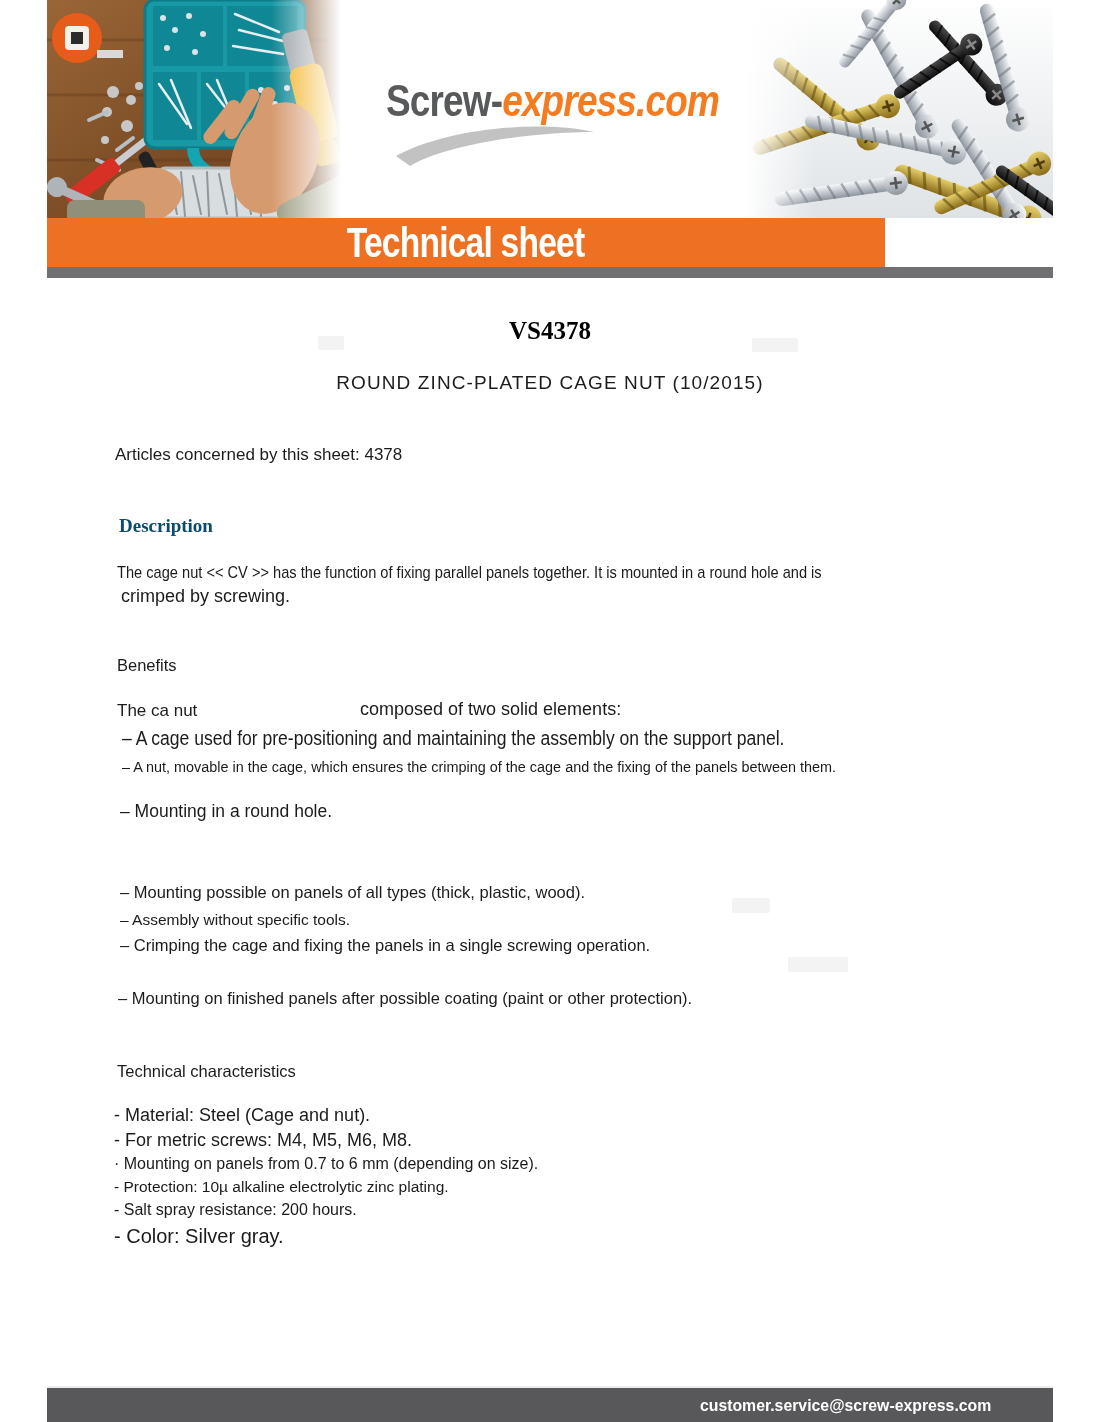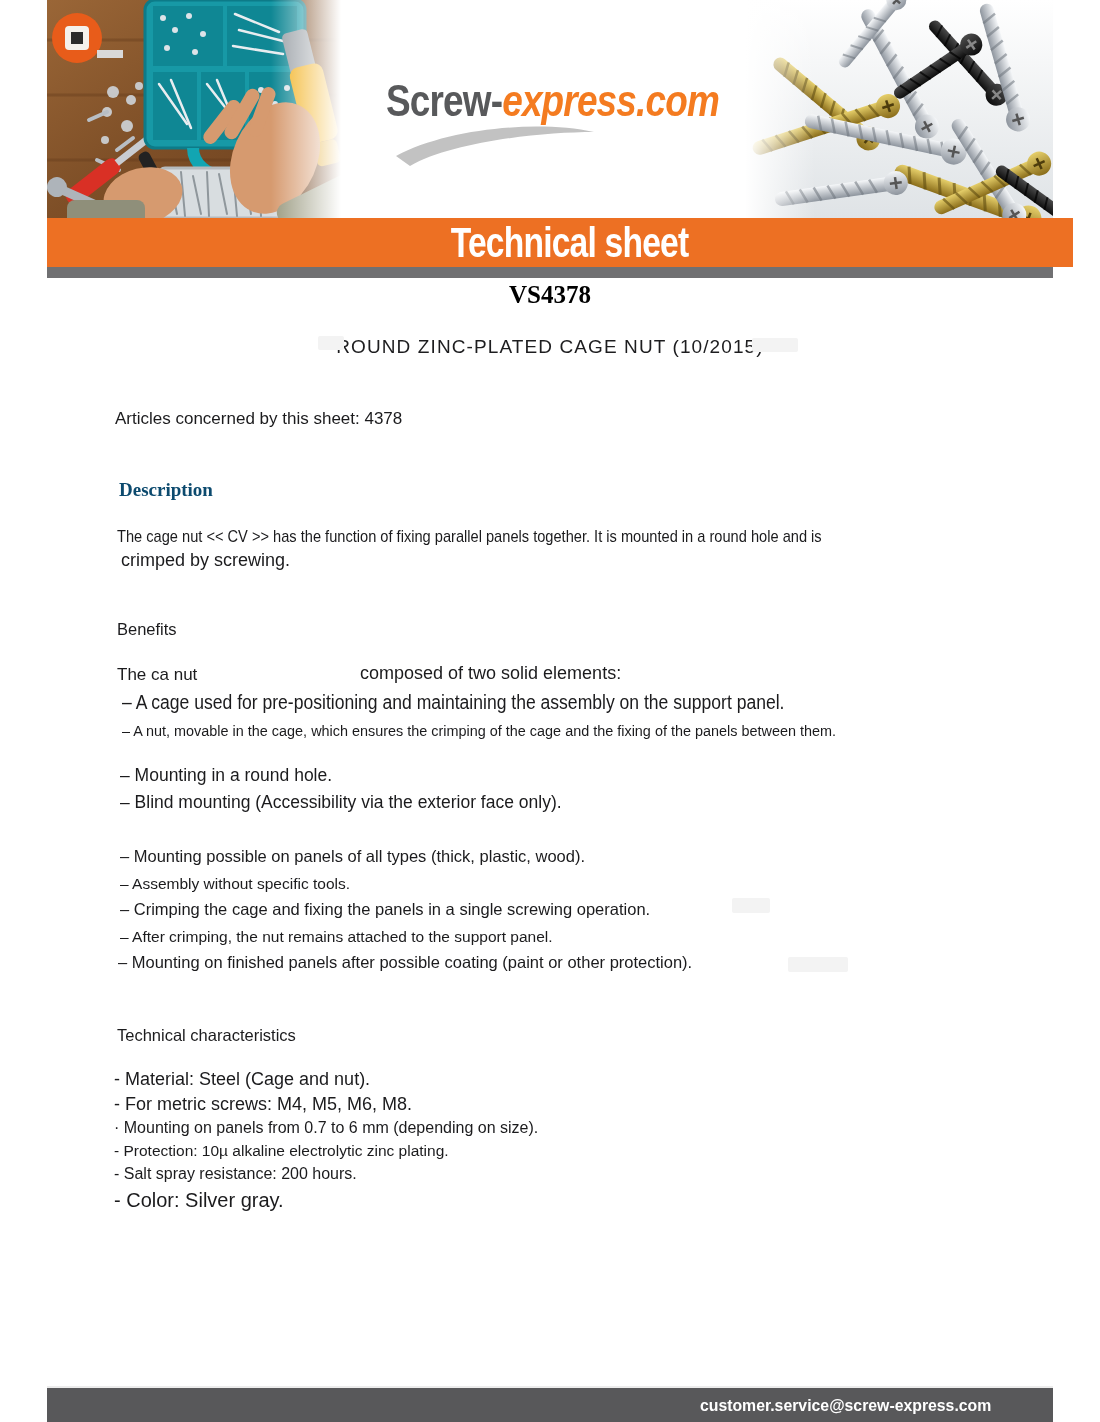--- a/index.html
+++ b/index.html
@@ -1,35 +1,35 @@
 <!DOCTYPE html>
 <html><head>
 <meta charset="utf-8">
 <style>
   html,body{margin:0;padding:0;background:#ffffff;}
   .page{position:relative;width:1100px;height:1422px;background:#ffffff;overflow:hidden;
         font-family:"Liberation Sans",sans-serif;color:#1b1b1d;}
-  .abs{position:absolute;white-space:nowrap;}
+  .abs{position:absolute;white-space:nowrap;margin-top:36px;}
 
   
   .photo{position:absolute;top:0;height:218px;overflow:hidden;}
   .photo-left{left:47px;width:294px;}
   .photo-right{left:745px;width:308px;}
   .fadeR{position:absolute;top:0;right:0;bottom:0;width:70px;
          background:linear-gradient(to right,rgba(255,255,255,0),#fff);}
   .fadeL{position:absolute;top:0;left:0;bottom:0;width:70px;
          background:linear-gradient(to left,rgba(255,255,255,0),#fff);}
   .logo{position:absolute;left:386px;top:76px;font-weight:bold;font-size:44px;
         letter-spacing:-1px;transform:scaleX(.84);transform-origin:0 50%;white-space:nowrap;}
   .logo .gray{color:#58595B;}
   .logo .orange{color:#F47B20;font-style:italic;}
   .swoosh{position:absolute;left:390px;top:120px;}
 
-  .banner{position:absolute;left:47px;top:218px;width:1006px;height:49px;background:#ED7023;
-          display:flex;align-items:center;justify-content:center;padding-left:20px;}
+  .banner{position:absolute;left:47px;top:218px;width:838px;height:49px;background:#ED7023;
+          display:flex;align-items:center;justify-content:center;}
   .banner-text{color:#fff;font-weight:800;font-size:42px;letter-spacing:-1px;
                transform:scaleX(.8);white-space:nowrap;}
   .graybar{position:absolute;left:47px;top:267px;width:1006px;height:11px;background:#707072;}
 
   
   .doc-code{left:0;top:281px;width:1100px;text-align:center;font-family:"Liberation Serif",serif;
             font-weight:bold;font-size:25px;color:#000;}
   .subtitle{left:0;top:336px;width:1100px;text-align:center;font-size:19px;letter-spacing:1.1px;color:#1d1d1f;}
   .articles{left:115px;top:409px;font-size:17px;}
 
@@ -302,25 +302,23 @@
   <div class="abs para1"><span class="cx86">The cage nut &lt;&lt; CV &gt;&gt; has the function of fixing parallel panels together. It is mounted in a round hole and is</span></div>
   <div class="abs para2">crimped by screwing.</div>
 
   <div class="abs benefits-h">Benefits</div>
   <div class="abs intro-l">The ca nut</div>
   <div class="abs intro-r">composed of two solid elements:</div>
   <div class="abs elem0"><span class="cx90">–  A cage used for pre-positioning and maintaining the assembly on the support panel.</span></div>
   <div class="abs elem1"><span class="cx93">– A nut, movable in the cage, which ensures the crimping of the cage and the fixing of the panels between them.</span></div>
 
   <div class="abs bi i0">– Mounting in a round hole.</div>
-  <div class="abs bi i1">– Blind mounting (Accessibility via the exterior face only).</div>
   <div class="abs bi i3">–  Mounting possible on panels of all types (thick, plastic, wood).</div>
   <div class="abs bi i4">– Assembly without specific tools.</div>
   <div class="abs bi i5">–  Crimping the cage and fixing the panels in a single screwing operation.</div>
-  <div class="abs bi i6">– After crimping, the nut remains attached to the support panel.</div>
   <div class="abs bi i7">–  Mounting on finished panels after possible coating (paint or other protection).</div>
 
   <div class="abs tech-h">Technical characteristics</div>
   <div class="abs ti t0">- Material: Steel (Cage and nut).</div>
   <div class="abs ti t1">- For metric screws: M4, M5, M6, M8.</div>
   <div class="abs ti t2">· Mounting on panels from 0.7 to 6 mm (depending on size).</div>
   <div class="abs ti t3">- Protection: 10µ alkaline electrolytic zinc plating.</div>
   <div class="abs ti t4">- Salt spray resistance: 200 hours.</div>
   <div class="abs ti t5">- Color: Silver gray.</div>
 

